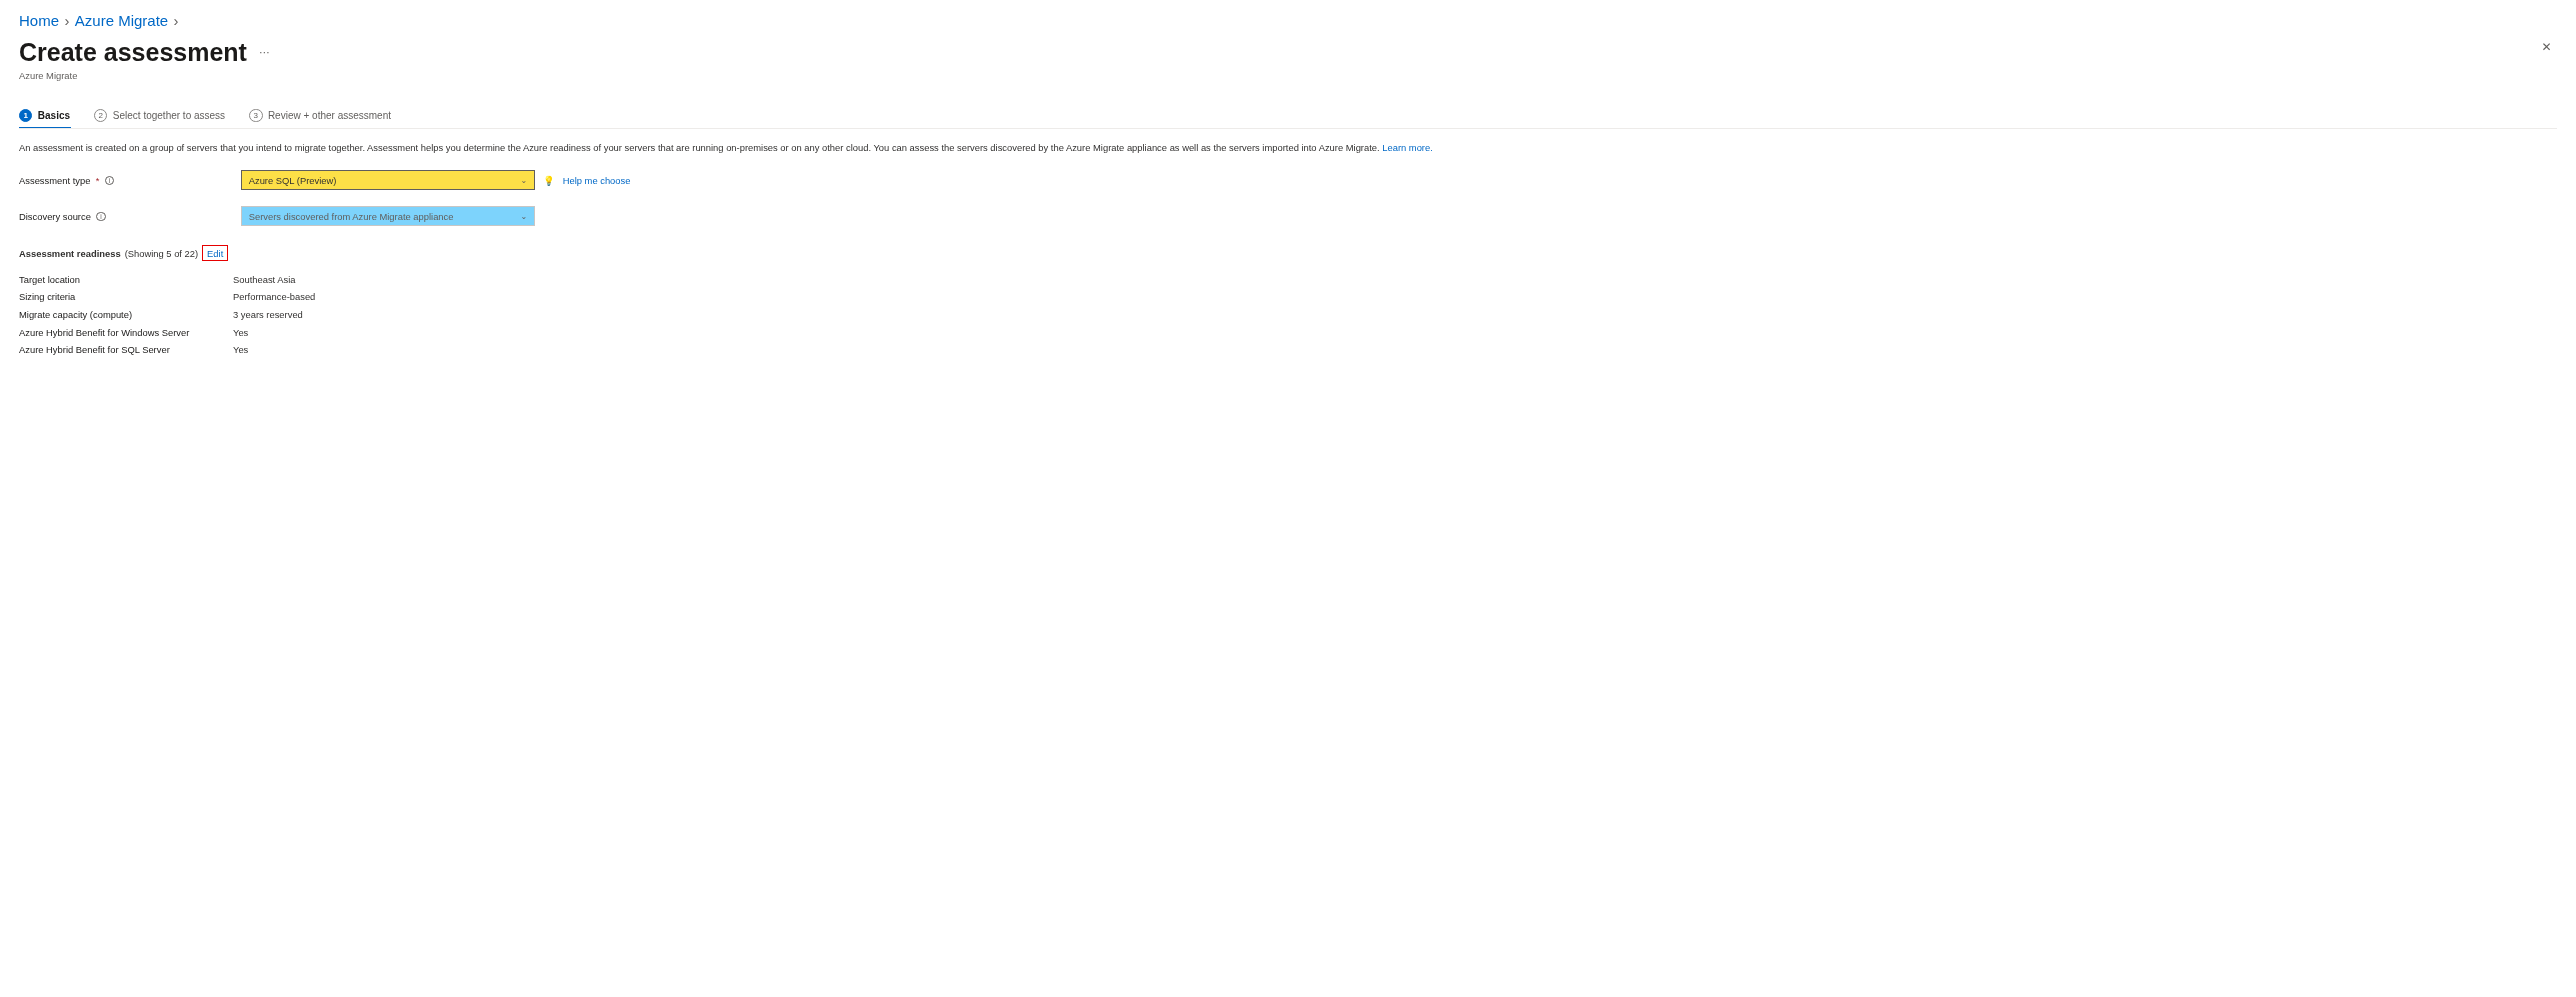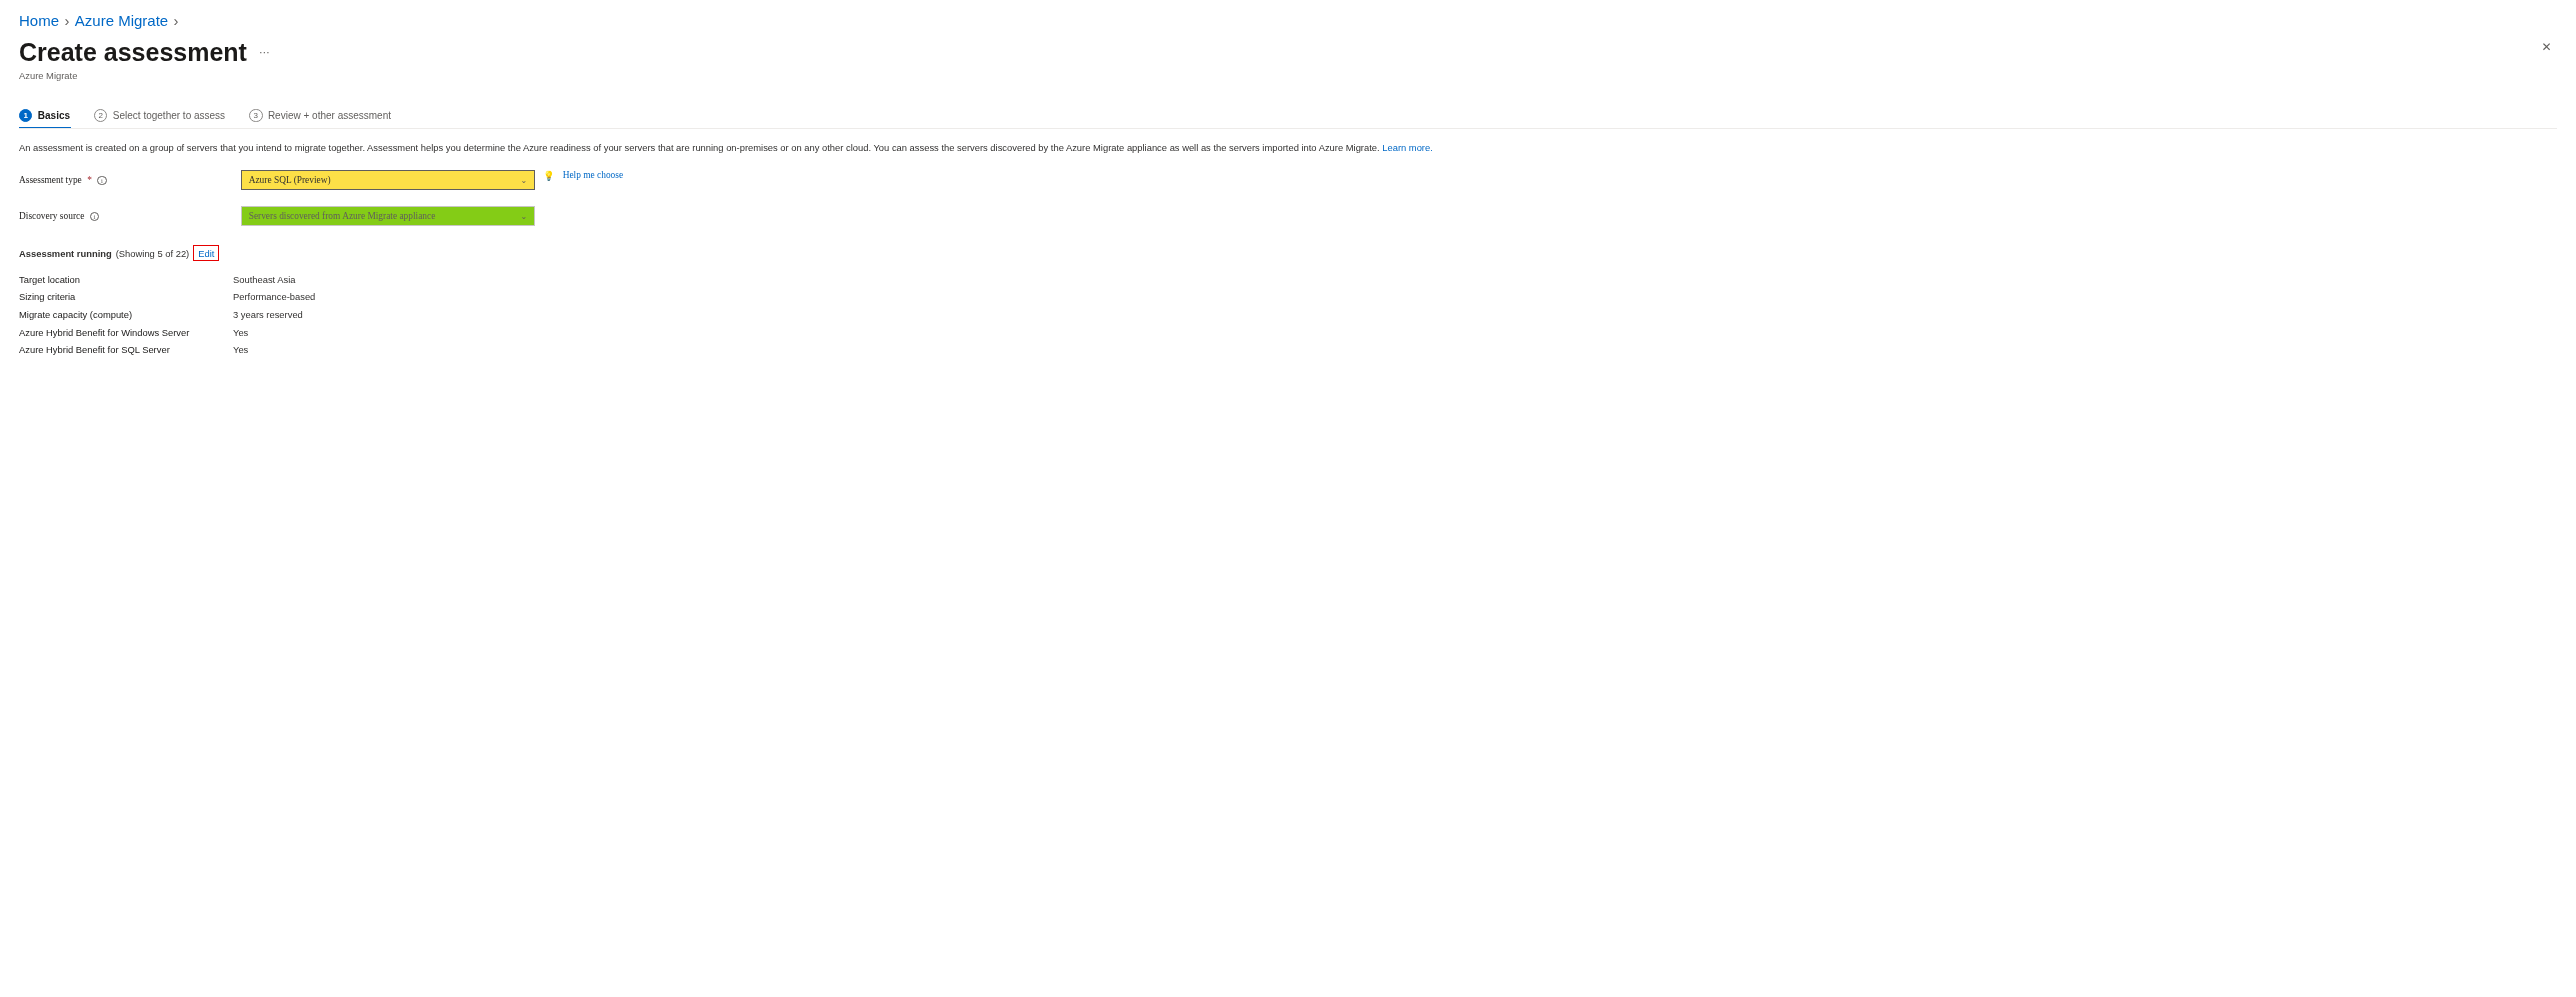--- a/index.html
+++ b/index.html
@@ -37,35 +37,35 @@
   }
   .step.active .step-num { background:#0068c6; border-color:#0068c6; color:#fff; font-weight:600;}
   .stepper-underline { height:1.3px; background:#0068c6; width:52px; margin-top:-1.3px;}
 
   .divider { border-top:0.7px solid #edebe9; margin-top:0;}
 
   
   .description { margin-top:12px; font-size:9.4px; line-height:1.45; max-width:100%; }
 
   
-  .form-row { display:flex; margin-top:16px; gap:8px;font-family:Liberation Serif, serif; }
+  .form-row { display:flex; align-items:center; margin-top:16px; gap:8px; }
   .form-label-col { width:214px; display:flex; align-items:center; gap:5.4px; font-size:9.4px; color:#1b1a19;}
   .required { color:#a4262c; }
   .info-icon {
     width:9.4px; height:9.4px; border-radius:50%; border:0.7px solid #605e5c;
     display:inline-flex; align-items:center; justify-content:center;
     font-size:6.7px; color:#605e5c; font-style:normal;
   }
 
   .select {
     width:294px; height:20px; border:0.7px solid #605e5c; background:#fde047;
     display:flex; align-items:center; justify-content:space-between; padding:0 6.7px;
     font-size:9.4px; color:#323130; cursor:pointer;
   }
-  .select.disabled { border-color:#c8c6c4; background:#84cc16; color:#605e5c; cursor:default;}
+  .select.disabled { border-color:#c8c6c4; background:#7dd3fc; color:#605e5c; cursor:default;}
   .chev { font-size:8px; color:#605e5c; }
 
   .bulb { color:#f2c811; font-size:9.4px; }
 
   
   .settings-header { margin-top:19px; display:flex; align-items:center; gap:4px; font-size:9.4px;}
   .settings-header .heading { font-weight:700; }
   .edit-link {
     border:1.3px solid #e60000;
     padding:1.3px 4px;
@@ -138,21 +138,21 @@
     <span>Discovery source</span>
     <span class="info-icon">i</span>
   </div>
   <div class="select disabled">
     <span>Servers discovered from Azure Migrate appliance</span>
     <span class="chev">⌄</span>
   </div>
 </div>
 
 <div class="settings-header">
-  <span class="heading">Assessment running</span>
+  <span class="heading">Assessment readiness</span>
   <span>(Showing 5 of 22)</span>
   <a href="#" class="edit-link">Edit</a>
 </div>
 
 <div class="kv-table">
   <div class="kv-row">
     <div class="kv-key">Target location</div>
     <div class="kv-val">Southeast Asia</div>
   </div>
   <div class="kv-row">

